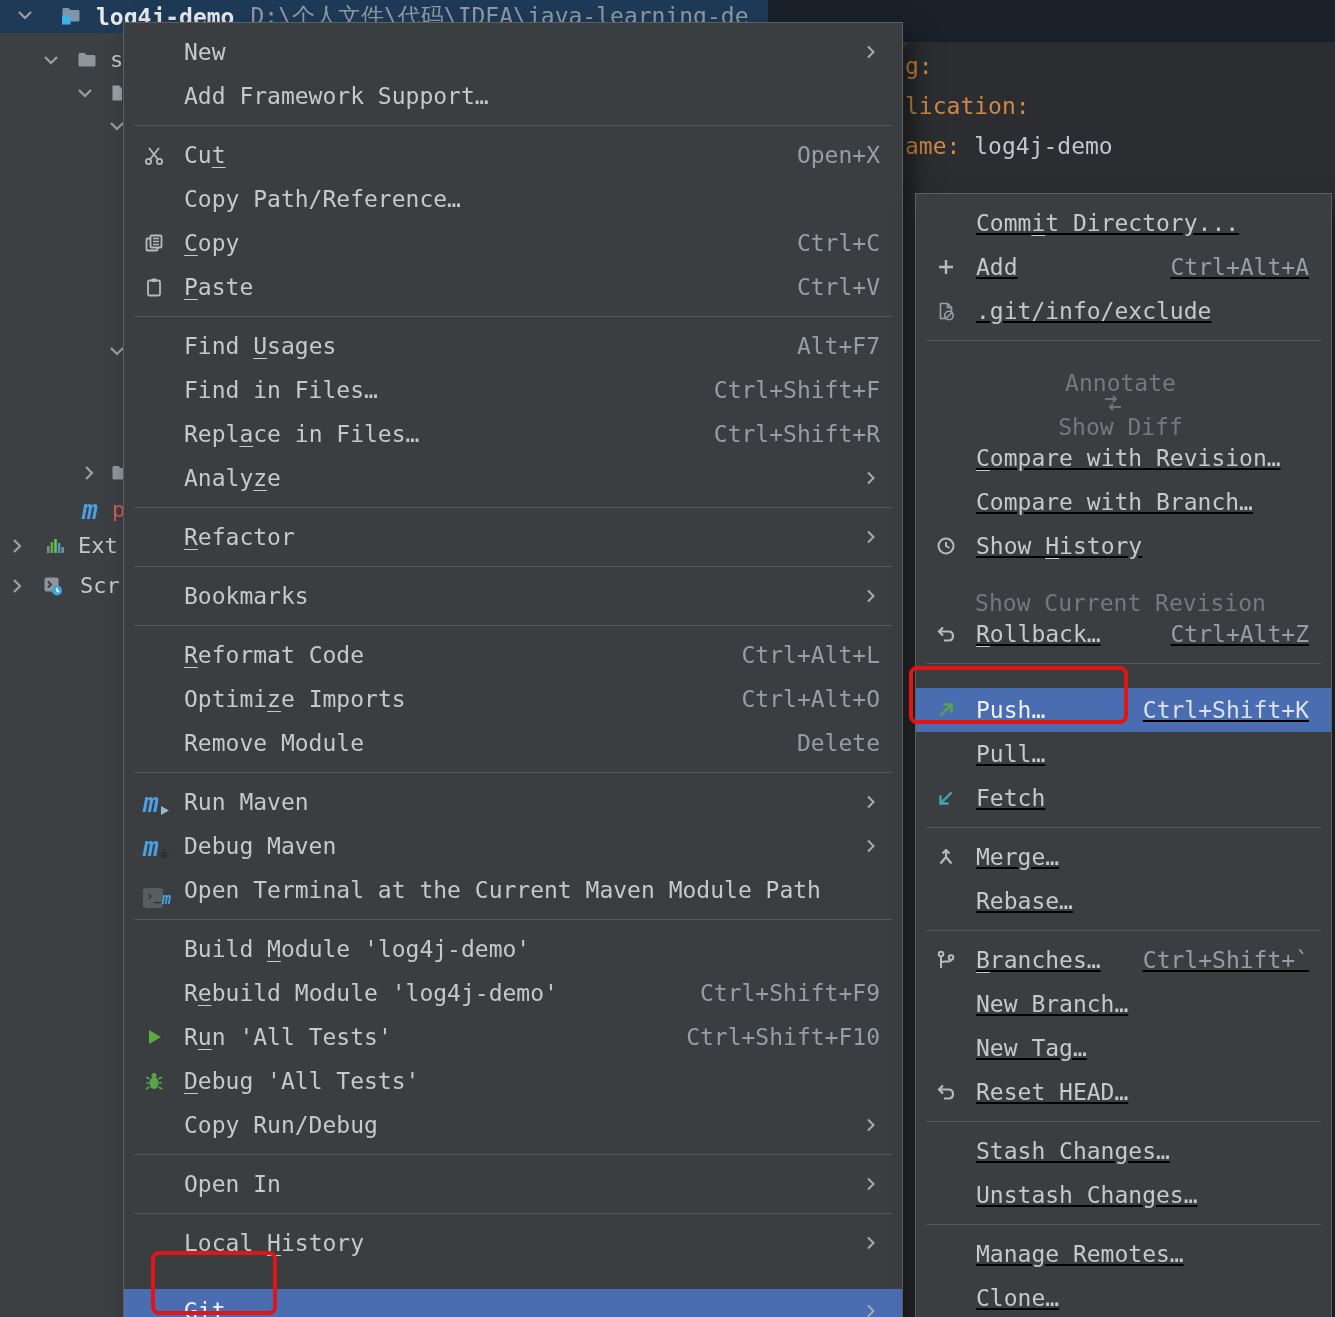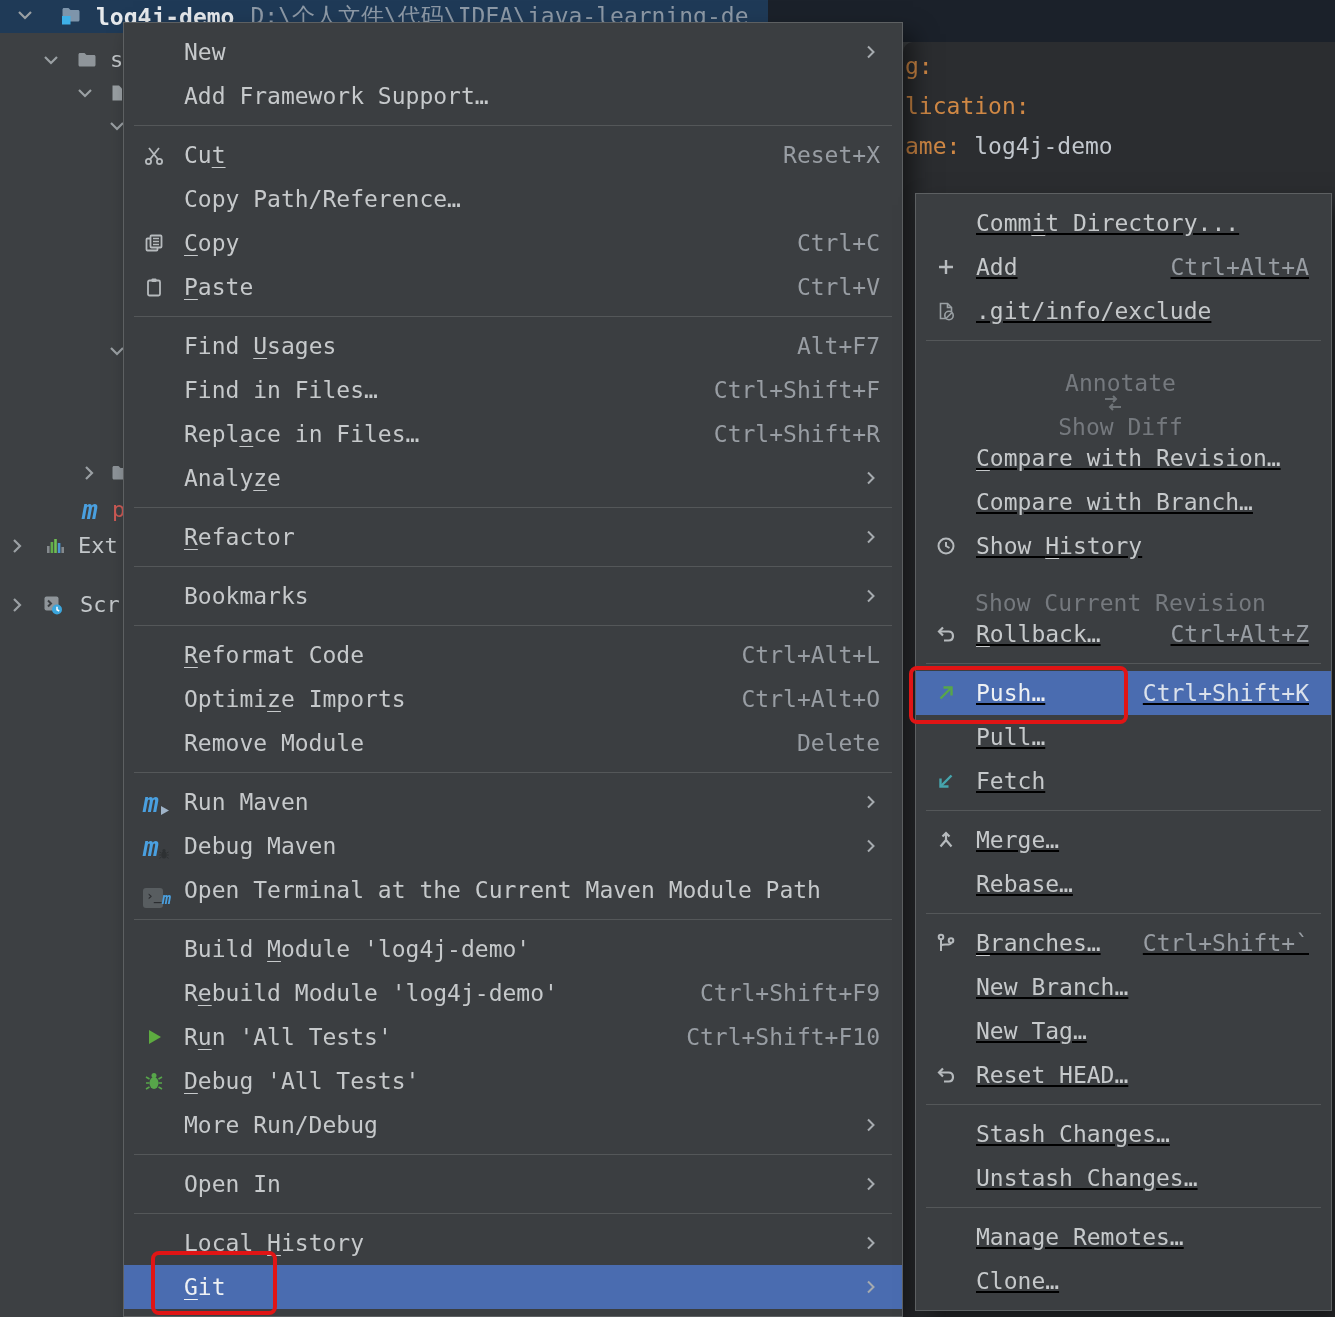--- a/index.html
+++ b/index.html
@@ -48,21 +48,21 @@
   .menu-item{
     height:44px;display:flex;align-items:center;padding:0 22px 0 16px;
     color:#c6c9cb;font-size:23px;white-space:nowrap;
   }
   .menu-item .ico{width:28px;height:22px;margin-right:16px;flex:none;display:flex;align-items:center;justify-content:center;}
   .menu-item .lbl{flex:1 1 auto;overflow:hidden;}
   .menu-item .lbl u{text-decoration-thickness:2px;text-underline-offset:4px;}
   .menu-item .sc{margin-left:36px;color:#989da3;}
   .menu-item .sub{width:18px;margin-left:14px;flex:none;display:flex;align-items:center;}
   .menu-item.disabled{color:#75797e;flex-direction:column;}
-  .menu-item.highlighted{background:var(--hl,#4a6cb0);color:#eef1f4;}
+  .menu-item.highlighted{background:var(--hl,#4a6cb0);color:#eef1f4;margin-top:24px;}
   .menu-item.highlighted .sc{color:#dbe2ec;}
   .menu-sep{height:1px;background:#545759;margin:7px 10px;}
   
   .ann{position:absolute;border:4px solid #e01515;border-radius:8px;z-index:50;pointer-events:none;}
   #ann-push{left:909px;top:666px;width:211px;height:50px;}
   #ann-git{left:151px;top:1251px;width:118px;height:56px;}
 </style>
 </head>
 <body>
 
@@ -134,21 +134,21 @@
         </svg></span>
     <span class="ico" style="left:44px"><svg width="22" height="22" viewBox="0 0 22 22" fill="none">
           <rect x="3" y="11" width="2.6" height="7" fill="#84898d"></rect>
           <rect x="6.6" y="7" width="2.6" height="11" fill="#62ad4a"></rect>
           <rect x="10.2" y="4" width="2.6" height="14" fill="#6fbf52"></rect>
           <rect x="13.8" y="8" width="2.6" height="10" fill="#4b97d2"></rect>
           <rect x="17.4" y="12" width="2.6" height="6" fill="#84898d"></rect>
         </svg></span>
     <span class="tlbl" style="left:78px">Ext</span>
   </div>
-  <div class="trow" style="top:557px">
+  <div class="trow" style="top:538px">
     <span class="ico" style="left:6px"><svg width="22" height="22" viewBox="0 0 22 22" fill="none">
           <path d="M8 5 L14 11 L8 17" stroke="#9ba0a4" stroke-width="2.2"></path>
         </svg></span>
     <span class="ico" style="left:42px"><svg width="22" height="22" viewBox="0 0 22 22" fill="none">
           <rect x="2.5" y="2.5" width="14" height="14" rx="2" fill="#8f959a"></rect>
           <path d="M6 6.5 L9 9.5 L6 12.5" stroke="#3b3e41" stroke-width="2"></path>
           <circle cx="15" cy="15.5" r="5" fill="#3ba6dd"></circle>
           <path d="M15 12.8 V15.7 L17.2 17" stroke="#ffffff" stroke-width="1.5"></path>
         </svg></span>
     <span class="tlbl" style="left:80px">Scr</span>
@@ -172,21 +172,21 @@
     <div class="menu-sep"></div>
     <div class="menu-item">
       <span class="ico">
         <svg width="22" height="22" viewBox="0 0 22 22" fill="none">
           <path d="M6 4 L15.5 16 M16 4 L6.5 16" stroke="#b6babd" stroke-width="1.8"></path>
           <circle cx="5.5" cy="17.5" r="2.6" stroke="#b6babd" stroke-width="1.8"></circle>
           <circle cx="16.5" cy="17.5" r="2.6" stroke="#b6babd" stroke-width="1.8"></circle>
         </svg>
       </span>
       <span class="lbl">Cu<u>t</u></span>
-      <span class="sc">Reset+X</span>
+      <span class="sc">Open+X</span>
     </div>
     <div class="menu-item">
       <span class="ico"></span>
       <span class="lbl">Copy Path/Reference…</span>
     </div>
     <div class="menu-item">
       <span class="ico">
         <svg width="22" height="22" viewBox="0 0 22 22" fill="none">
           <rect x="3.5" y="6.5" width="11" height="12" rx="1" stroke="#b6babd" stroke-width="1.8" fill="#3b3e41"></rect>
           <rect x="7.5" y="3.5" width="11" height="12" rx="1" stroke="#b6babd" stroke-width="1.8" fill="#3b3e41"></rect>
@@ -326,21 +326,21 @@
         <svg width="22" height="22" viewBox="0 0 22 22" fill="none">
           <ellipse cx="11" cy="13" rx="4.5" ry="6" fill="#57a64a"></ellipse>
           <circle cx="11" cy="5.5" r="2.5" fill="#57a64a"></circle>
           <path d="M6.5 9 L3 7 M6.5 13 H3 M6.5 17 L3 19 M15.5 9 L19 7 M15.5 13 H19 M15.5 17 L19 19" stroke="#57a64a" stroke-width="1.6"></path>
         </svg>
       </span>
       <span class="lbl"><u>D</u>ebug 'All Tests'</span>
     </div>
     <div class="menu-item">
       <span class="ico"></span>
-      <span class="lbl">More Run/Debug</span>
+      <span class="lbl">Copy Run/Debug</span>
       <span class="sub">
         <svg width="18" height="22" viewBox="0 0 18 22" fill="none">
           <path d="M6 5.5 L11.5 11 L6 16.5" stroke="#a6abaf" stroke-width="2"></path>
         </svg>
       </span>
     </div>
     <div class="menu-sep"></div>
     <div class="menu-item">
       <span class="ico"></span>
       <span class="lbl">Open In</span>

